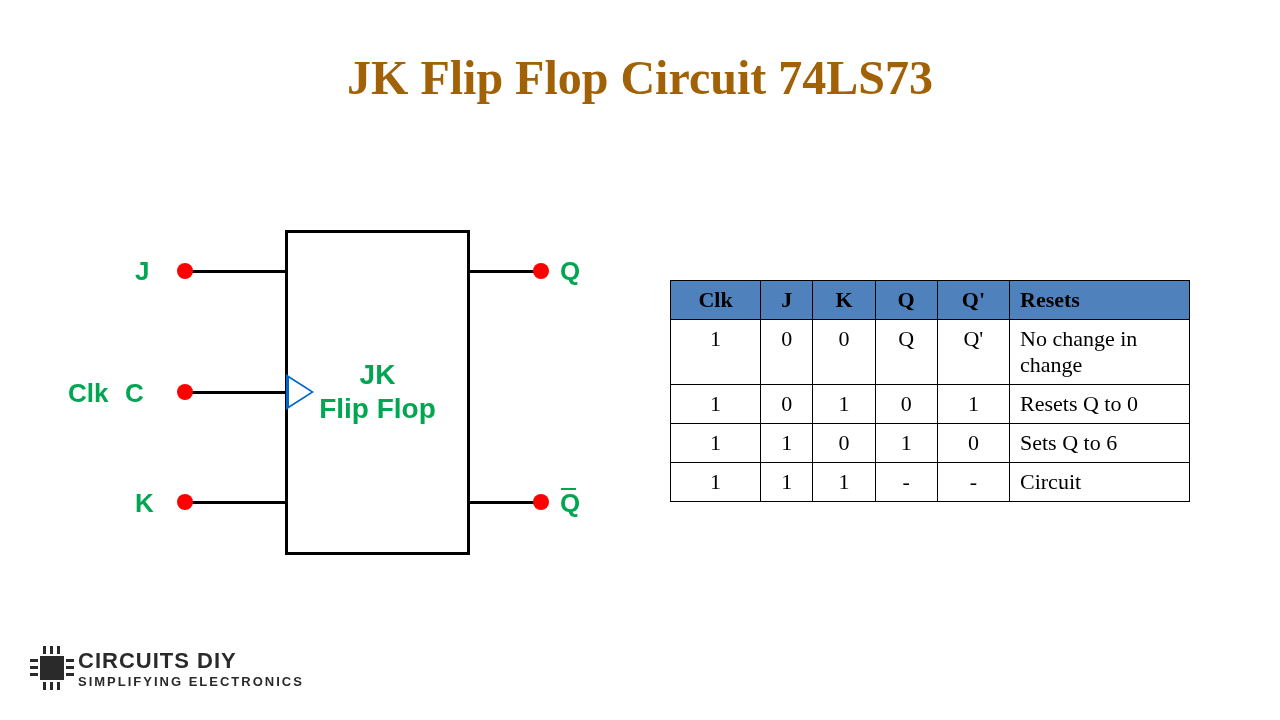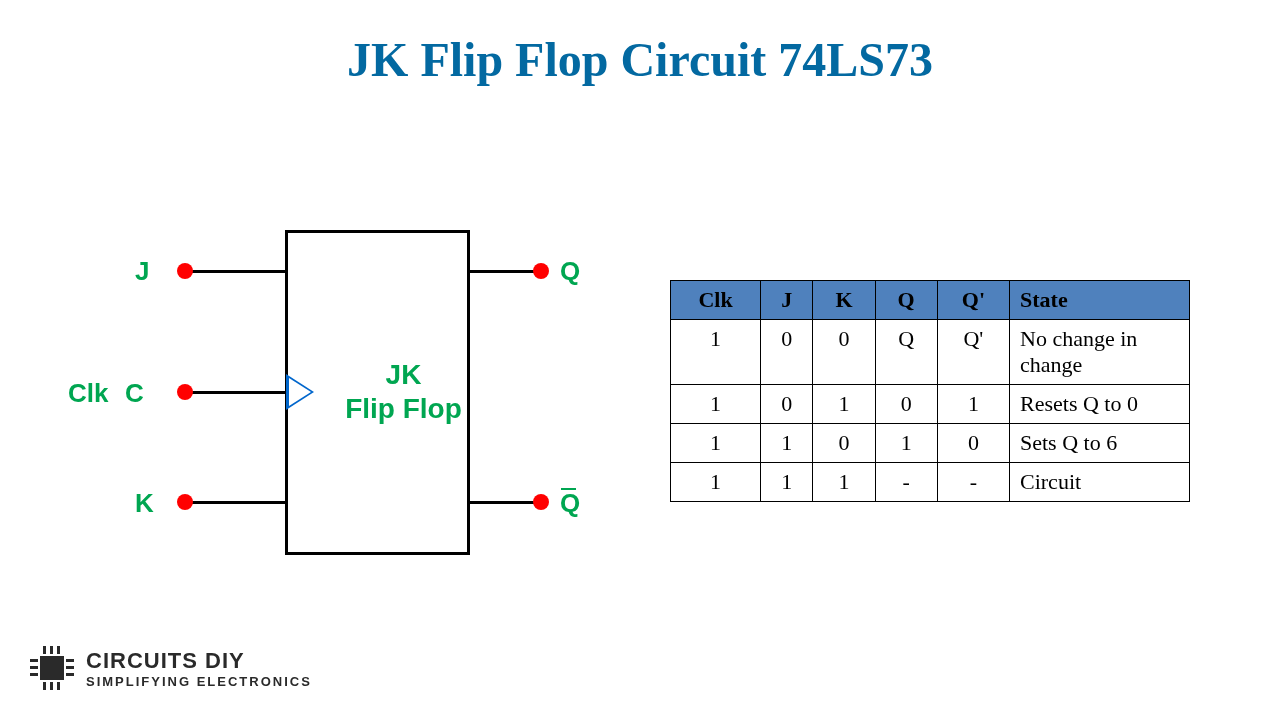--- a/index.html
+++ b/index.html
@@ -5,24 +5,24 @@
     * { margin: 0; padding: 0; box-sizing: border-box; }
     body {
       width: 1280px;
       height: 720px;
       background: #fff;
       font-family: "Times New Roman", serif;
       position: relative;
     }
     .title {
       text-align: center;
-      color: #0369a1;
+      color: #a16207;
       font-size: 48px;
       font-weight: bold;
-      padding-top: 32px;
+      padding-top: 50px;
       filter: blur(0.3px);
     }
     .content {
       display: flex;
       position: absolute;
       top: 230px;
       left: 30px;
       right: 30px;
       gap: 80px;
     }
@@ -34,21 +34,20 @@
       filter: blur(0.5px);
     }
     .box {
       position: absolute;
       left: 255px;
       top: 0;
       width: 185px;
       height: 325px;
       border: 3px solid #000;
       background: #fff;
-      padding-left: 26px;
     }
     .box-label {
       position: absolute;
       top: 125px;
       width: 100%;
       text-align: center;
       color: #00a651;
       font-size: 28px;
       font-weight: bold;
       line-height: 1.2;
@@ -125,21 +124,21 @@
     th.state, td.state {
       text-align: left;
       width: 180px;
     }
     .logo {
       position: absolute;
       bottom: 30px;
       left: 30px;
       display: flex;
       align-items: center;
-      gap: 12px;
+      gap: 4px;
     }
     .logo-chip {
       width: 44px;
       height: 44px;
       position: relative;
     }
     .logo-chip .core {
       position: absolute;
       left: 10px; top: 10px;
       width: 24px; height: 24px;
@@ -205,21 +204,21 @@
 
   <div class="table-wrap">
     <table>
       <tbody>
           <tr>
         <th>Clk</th>
         <th>J</th>
         <th>K</th>
         <th>Q</th>
         <th>Q'</th>
-        <th class="state">State</th>
+        <th class="state">Resets</th>
       </tr>
       <tr>
         <td>1</td>
         <td>0</td>
         <td>0</td>
         <td>Q</td>
         <td>Q'</td>
         <td class="state">No change in change</td>
       </tr>
       <tr>

